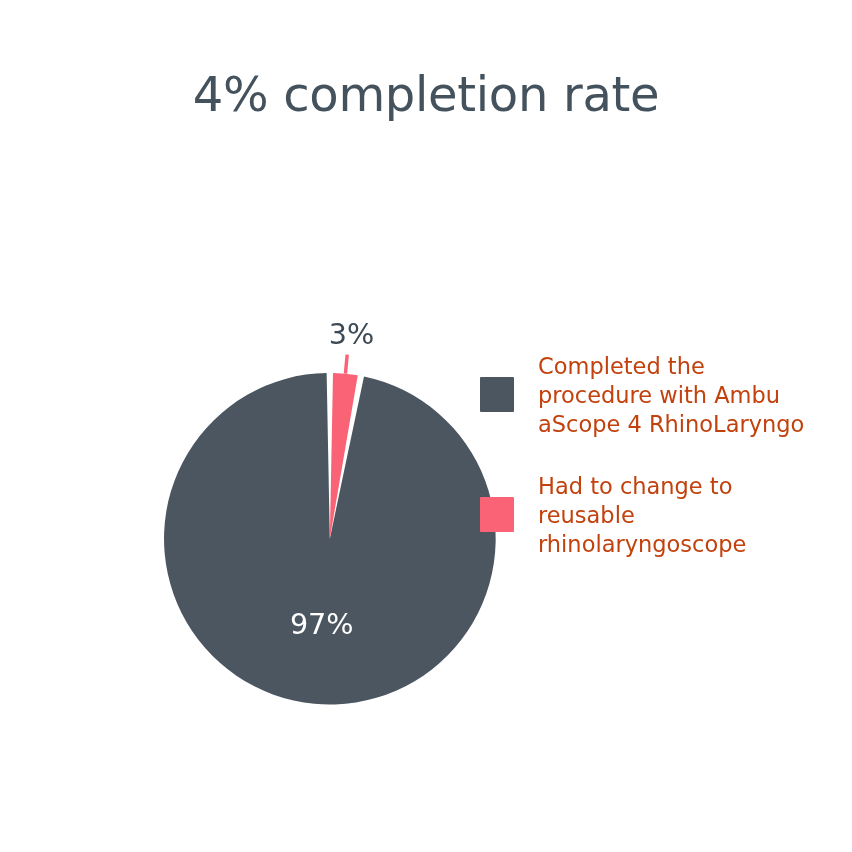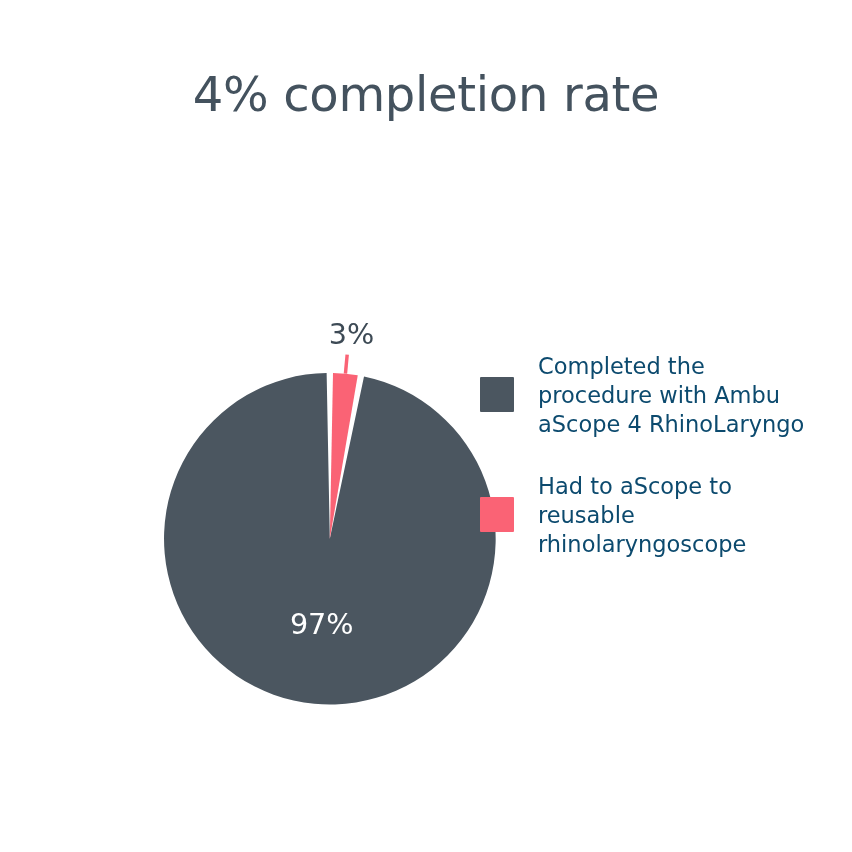--- a/index.html
+++ b/index.html
@@ -72,21 +72,21 @@
     margin-top: 25px;
     border-radius: 1px;
   }
   #legend-item-1 .legend-swatch {
     margin-top: 25px;
   }
   .legend-label {
     margin-left: 24px;
     font-size: 22.5px;
     line-height: 29px;
-    color: #0c4a6e;
+    color: #c2410c;
     white-space: pre-line;
     max-width: 316px;
   }
 </style>
 </head>
 <body>
 
 <div id="canvas">
 
   <div id="chart-title">4% completion rate</div>
@@ -110,20 +110,20 @@
 
     <div class="legend-item" id="legend-item-0">
       <span class="legend-swatch" style="background:#4b5660"></span>
       <span class="legend-label">Completed the
 procedure with Ambu
 aScope 4 RhinoLaryngo</span>
     </div>
 
     <div class="legend-item" id="legend-item-1">
       <span class="legend-swatch" style="background:#fa6375"></span>
-      <span class="legend-label">Had to aScope to
+      <span class="legend-label">Had to change to
 reusable
 rhinolaryngoscope</span>
     </div>
 
   </div>
 
 </div>
 
 </body></html>

